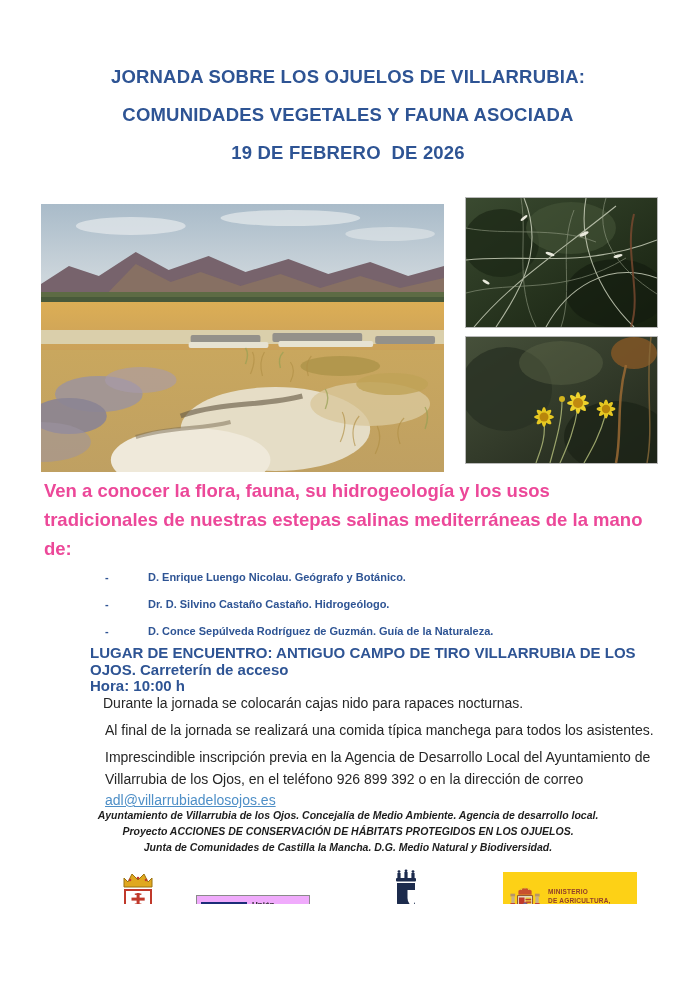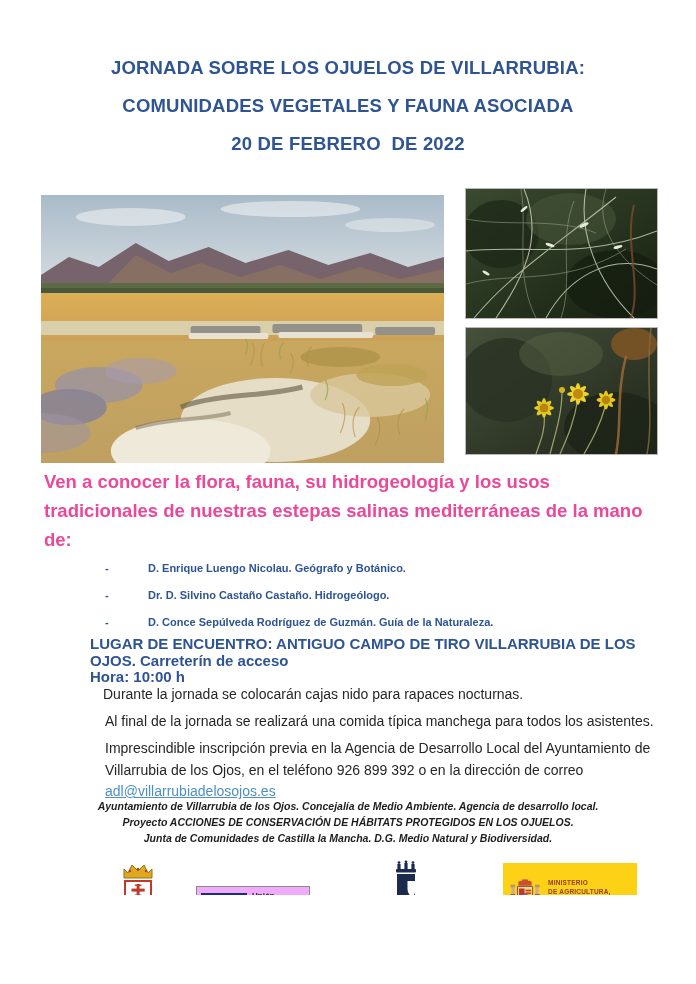--- a/index.html
+++ b/index.html
@@ -1,18 +1,18 @@
 <!DOCTYPE html>
 <html><head>
 <meta charset="utf-8">
 <style>
   html,body{margin:0;padding:0;background:#ffffff;}
   .page{
     position:relative;width:696px;height:888px;background:#ffffff;overflow:hidden;
-    font-family:"Liberation Sans", sans-serif;margin:7px auto;
+    font-family:"Liberation Sans", sans-serif;margin:16px auto;
   }
   
   .title-block{position:absolute;top:42px;left:0;right:0;text-align:center;}
   .title-block div{
     font-size:18.5px;font-weight:bold;color:#2e5494;line-height:38px;
     white-space:pre-wrap;letter-spacing:.2px;
   }
   
   .photo{position:absolute;overflow:hidden;}
   .photo svg{display:block;width:100%;height:100%;}
@@ -56,21 +56,21 @@
   .min-text div{font-size:6.5px;font-weight:bold;color:#91402a;line-height:8.5px;letter-spacing:.2px;}
 </style>
 </head>
 <body>
 
 <div class="page">
 
   <div class="title-block">
     <div>JORNADA SOBRE LOS OJUELOS DE VILLARRUBIA:</div>
     <div>COMUNIDADES VEGETALES Y FAUNA ASOCIADA</div>
-    <div>20 DE FEBRERO  DE 2022</div>
+    <div>19 DE FEBRERO  DE 2026</div>
   </div>
 
   <div class="photo" id="photo-landscape">
     <svg viewBox="0 0 404 268" preserveAspectRatio="none">
       <defs>
         <linearGradient id="skyg" x1="0" y1="0" x2="0" y2="1">
           <stop offset="0" stop-color="#a9bbc9"></stop>
             <stop offset="1" stop-color="#d9dfe2"></stop>
         </linearGradient>
         <linearGradient id="fieldg" x1="0" y1="0" x2="0" y2="1">

